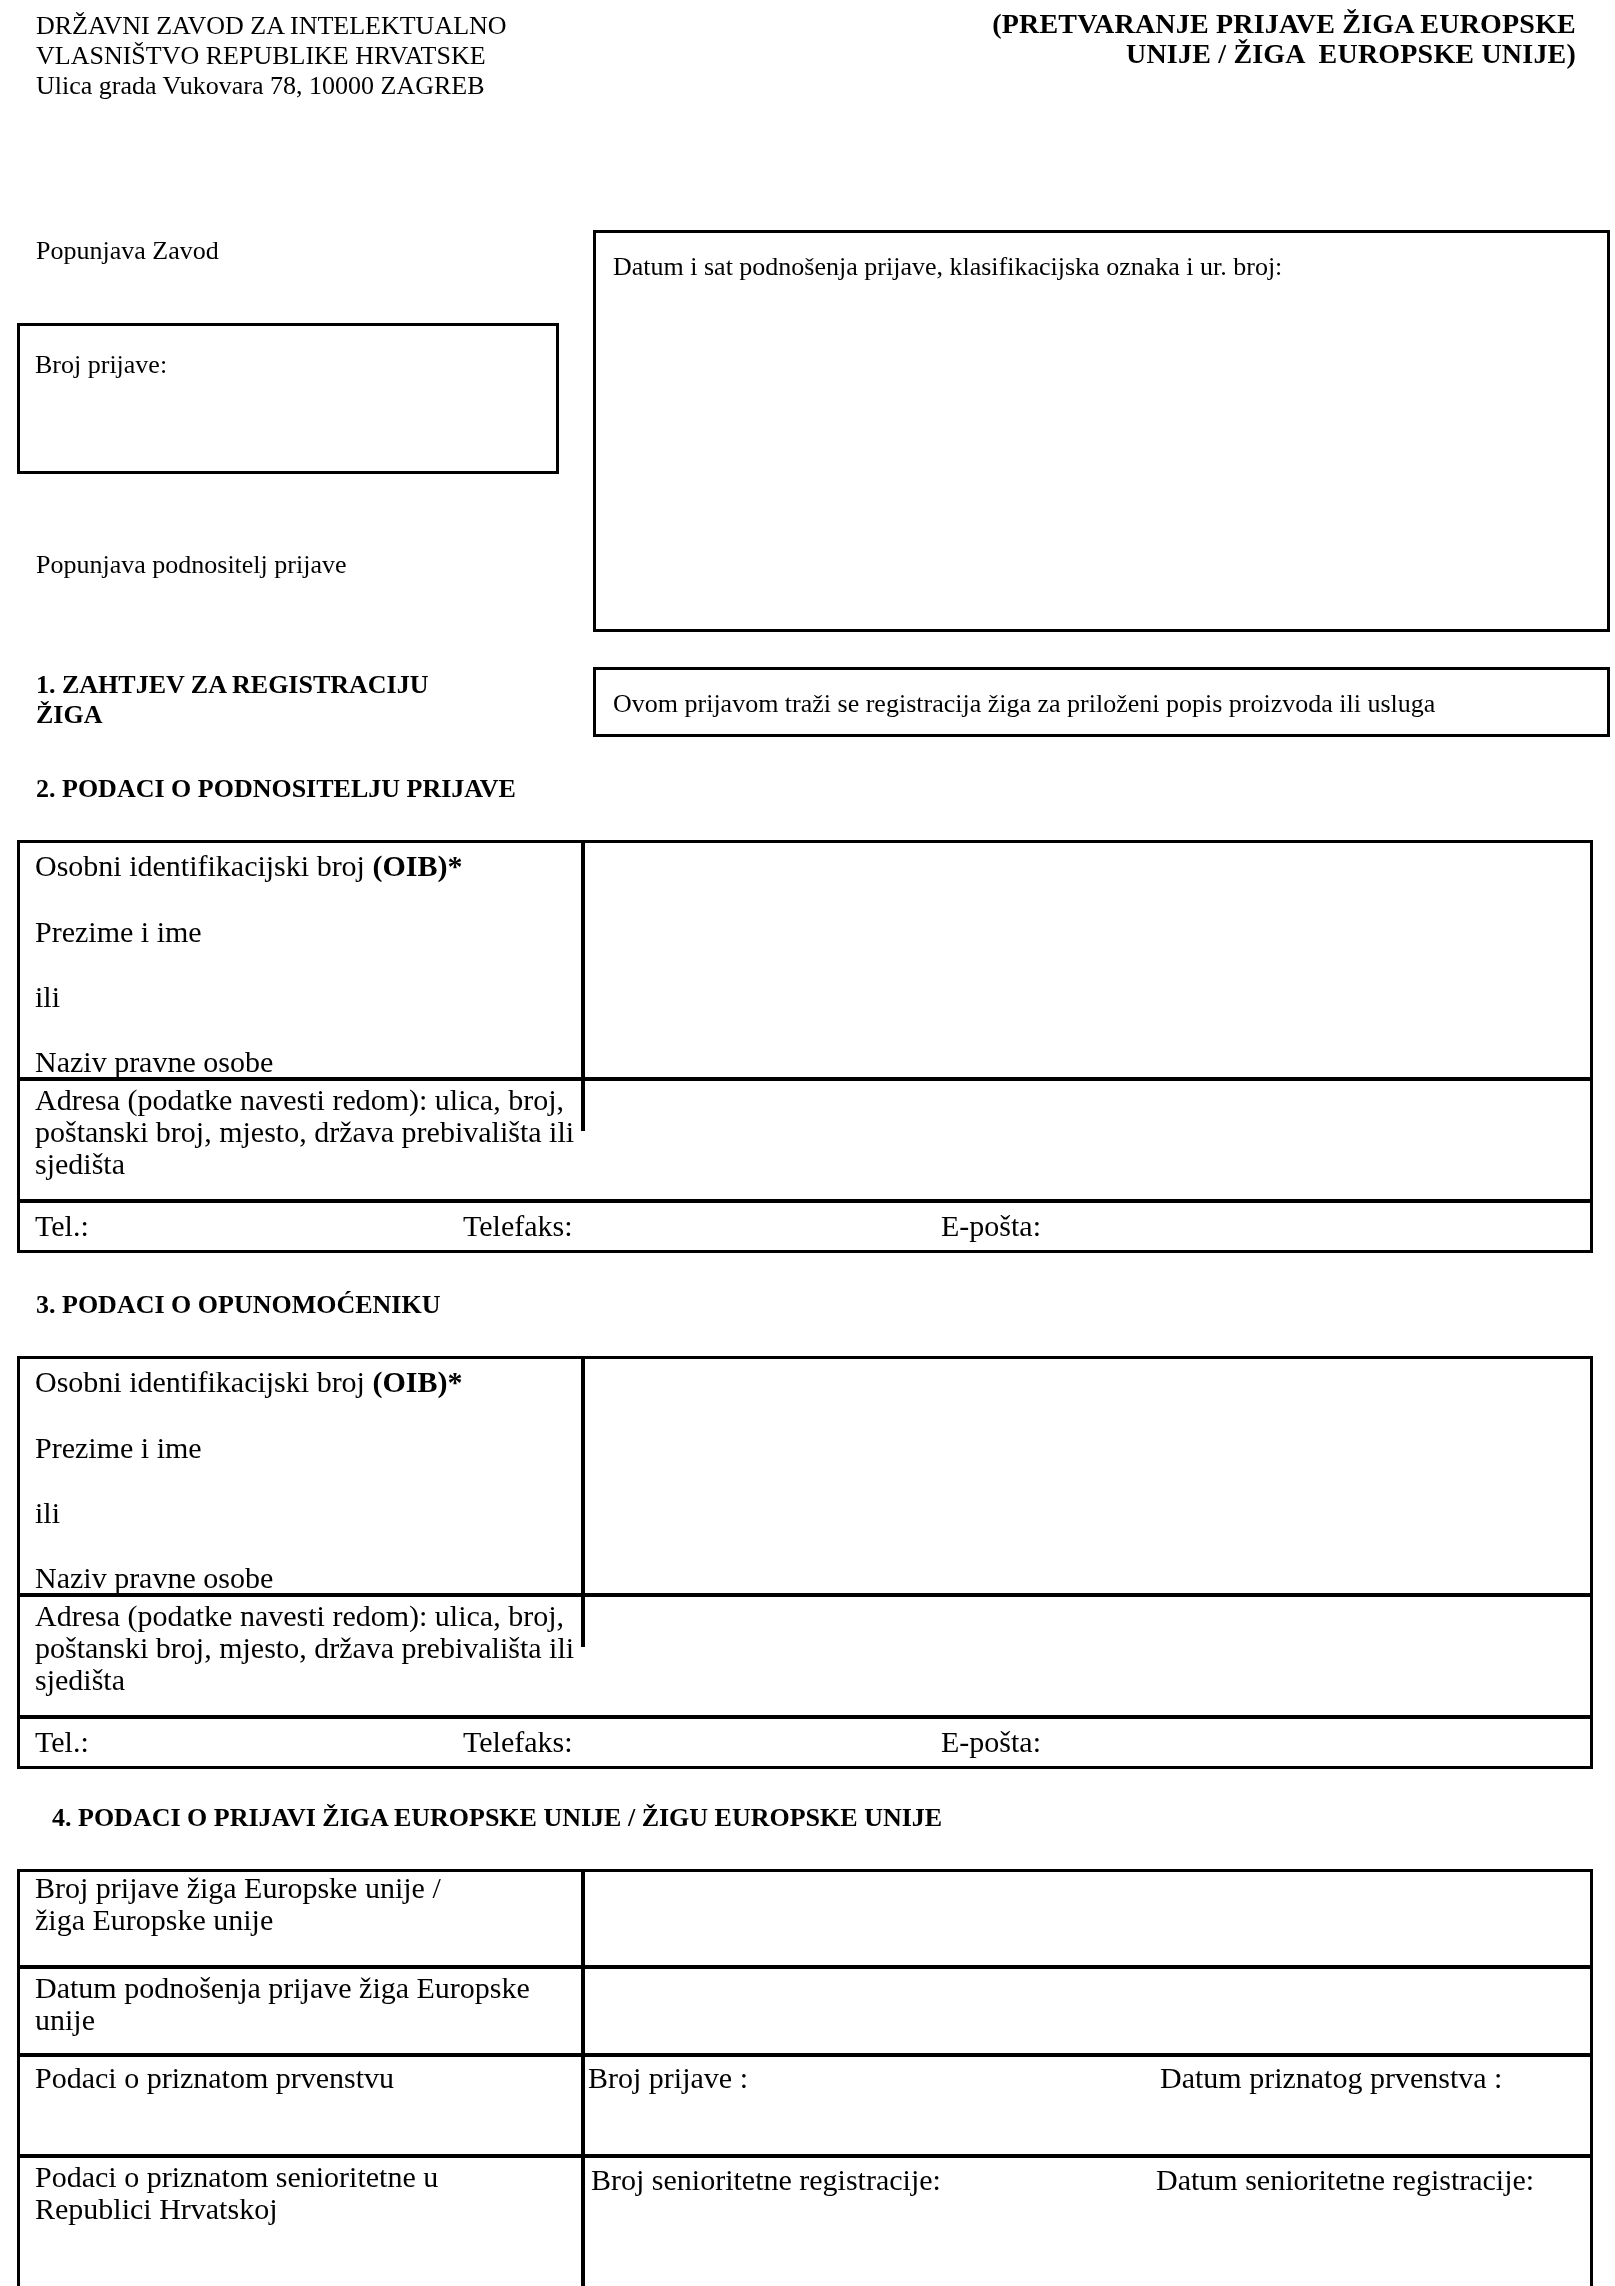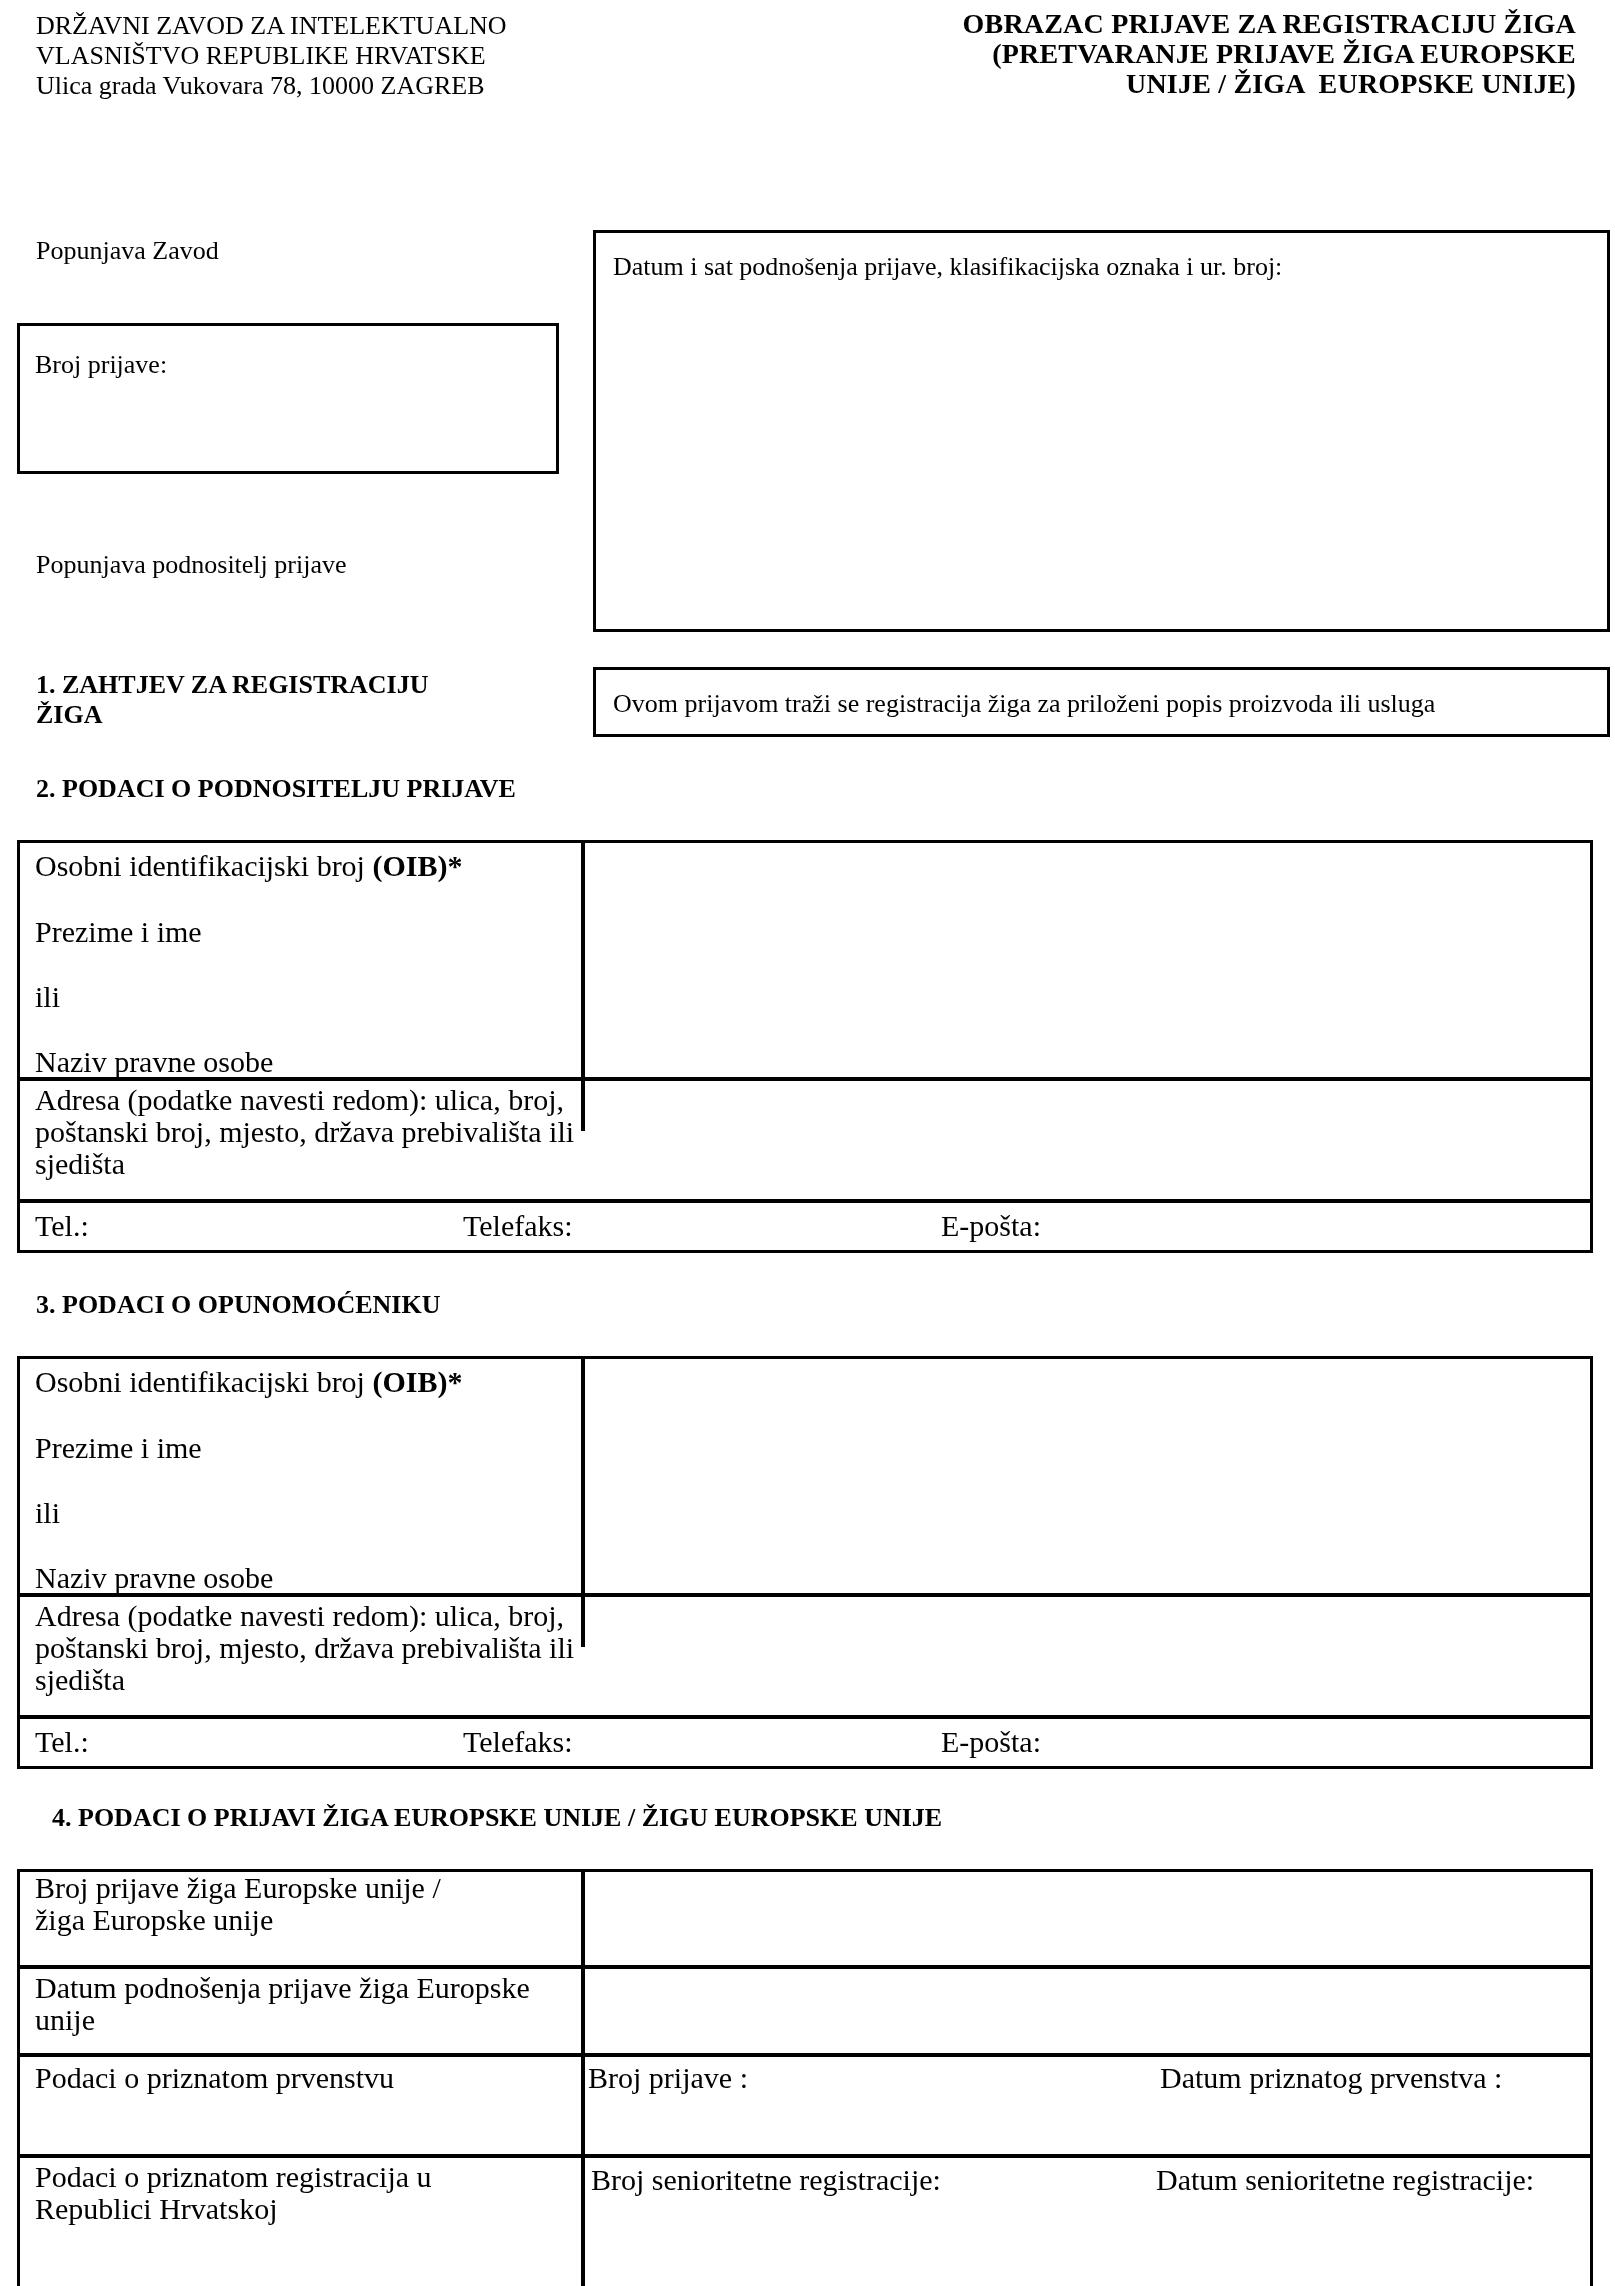--- a/index.html
+++ b/index.html
@@ -23,21 +23,20 @@
 </style>
 </head>
 <body>
 
 <div class="abs hdr-left">
   <div>DRŽAVNI ZAVOD ZA INTELEKTUALNO</div>
   <div>VLASNIŠTVO REPUBLIKE HRVATSKE</div>
   <div>Ulica grada Vukovara 78, 10000 ZAGREB</div>
 </div>
 <div class="abs hdr-right">
-  <div>OBRAZAC PRIJAVE ZA REGISTRACIJU ŽIGA</div>
   <div>(PRETVARANJE PRIJAVE ŽIGA EUROPSKE</div>
   <div style="white-space:pre;">UNIJE / ŽIGA  EUROPSKE UNIJE)</div>
 </div>
 
 <div class="txt" style="left:36px; top:235px;">Popunjava Zavod</div>
 
 <div class="box" style="left:17px; top:323px; width:542px; height:151px;">
   <div class="txt" style="left:15px; top:23px;">Broj prijave:</div>
   <div class="field" style="left:9px; top:62px; right:9px; bottom:9px;"></div>
 </div>
@@ -133,21 +132,21 @@
   </div>
   <div class="field" style="left:570px; top:98px; right:5.3px; height:78px;"></div>
 
   <div class="lbl" style="left:15px; top:187px;">Podaci o priznatom prvenstvu</div>
   <div class="lbl" style="left:568px; top:187px;">Broj prijave :</div>
   <div class="field" style="left:570px; top:223px; width:552px; height:53px;"></div>
   <div class="lbl" style="left:1140px; top:187px;">Datum priznatog prvenstva :</div>
   <div class="field" style="left:1140px; top:223px; right:5.3px; height:53px;"></div>
 
   <div class="lbl" style="left:15px; top:289px; line-height:32px;">
-    <div>Podaci o priznatom registracija u</div>
+    <div>Podaci o priznatom senioritetne u</div>
     <div>Republici Hrvatskoj</div>
   </div>
   <div class="lbl" style="left:571px; top:289px;">Broj senioritetne registracije:</div>
   <div class="field" style="left:570px; top:330px; width:552px; height:85px;"></div>
   <div class="lbl" style="left:1136px; top:289px;">Datum senioritetne registracije:</div>
   <div class="field" style="left:1136px; top:330px; right:5.3px; height:85px;"></div>
 </div>
 
 
 </body></html>

